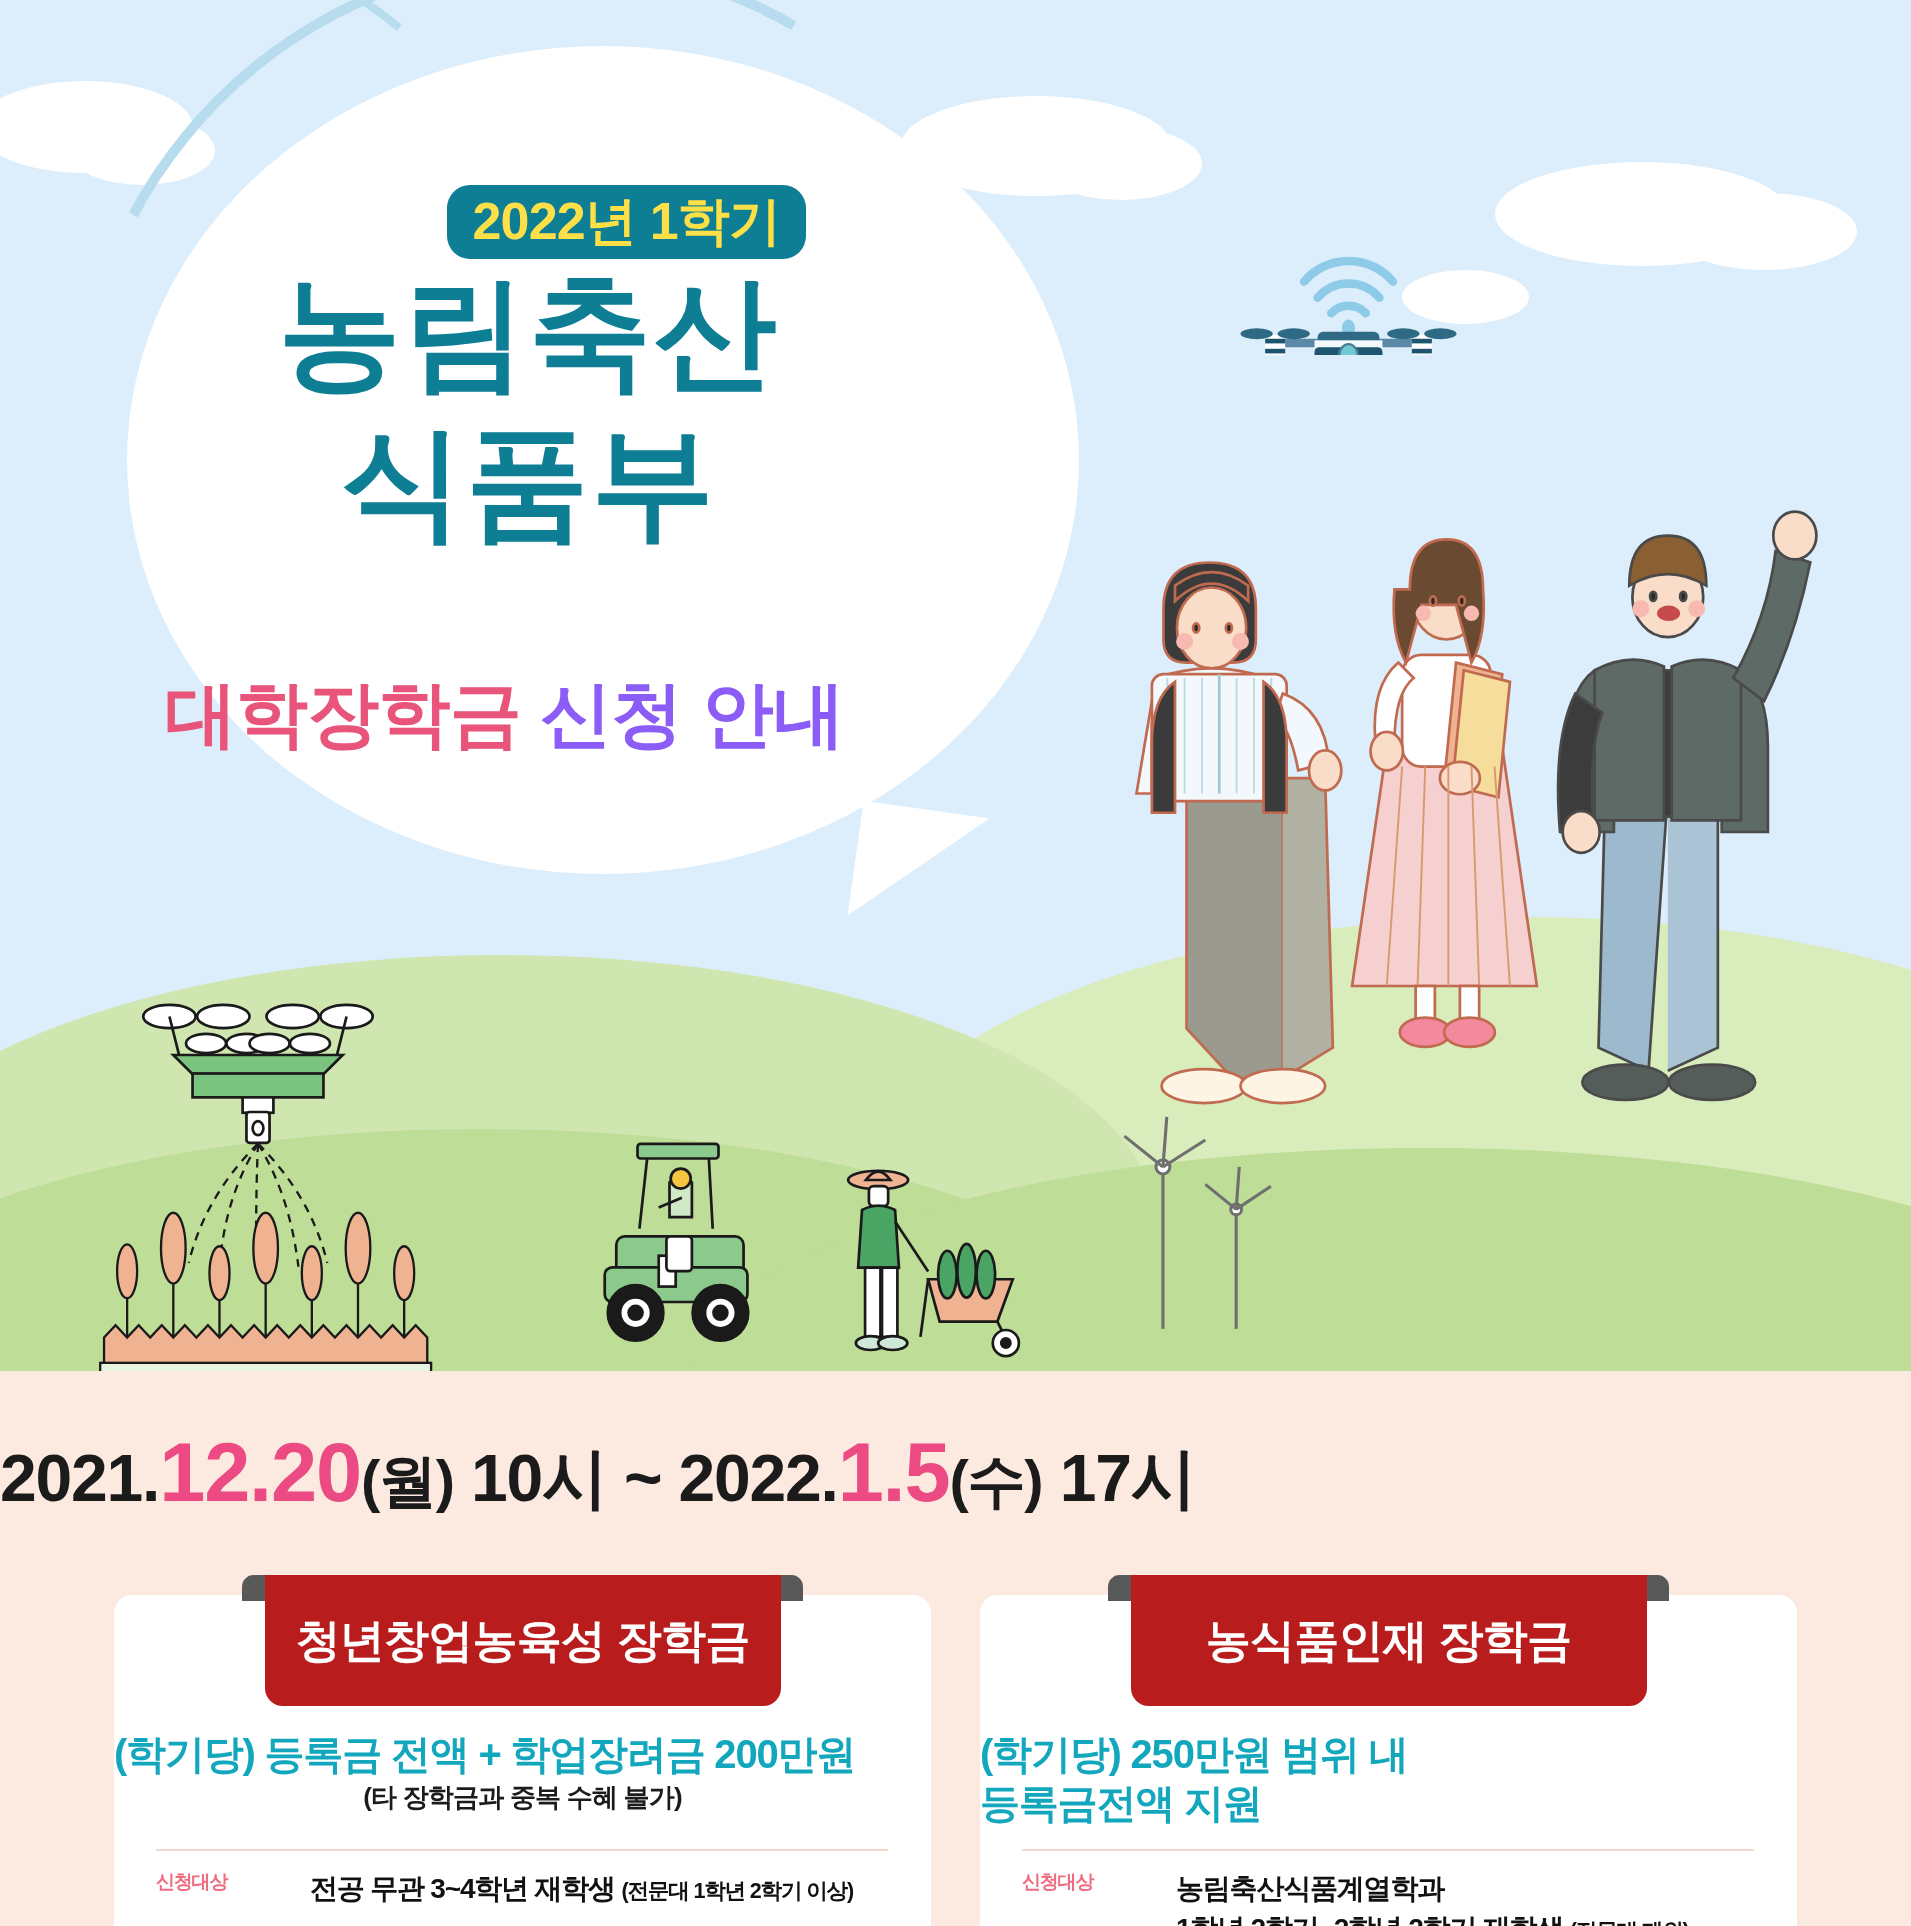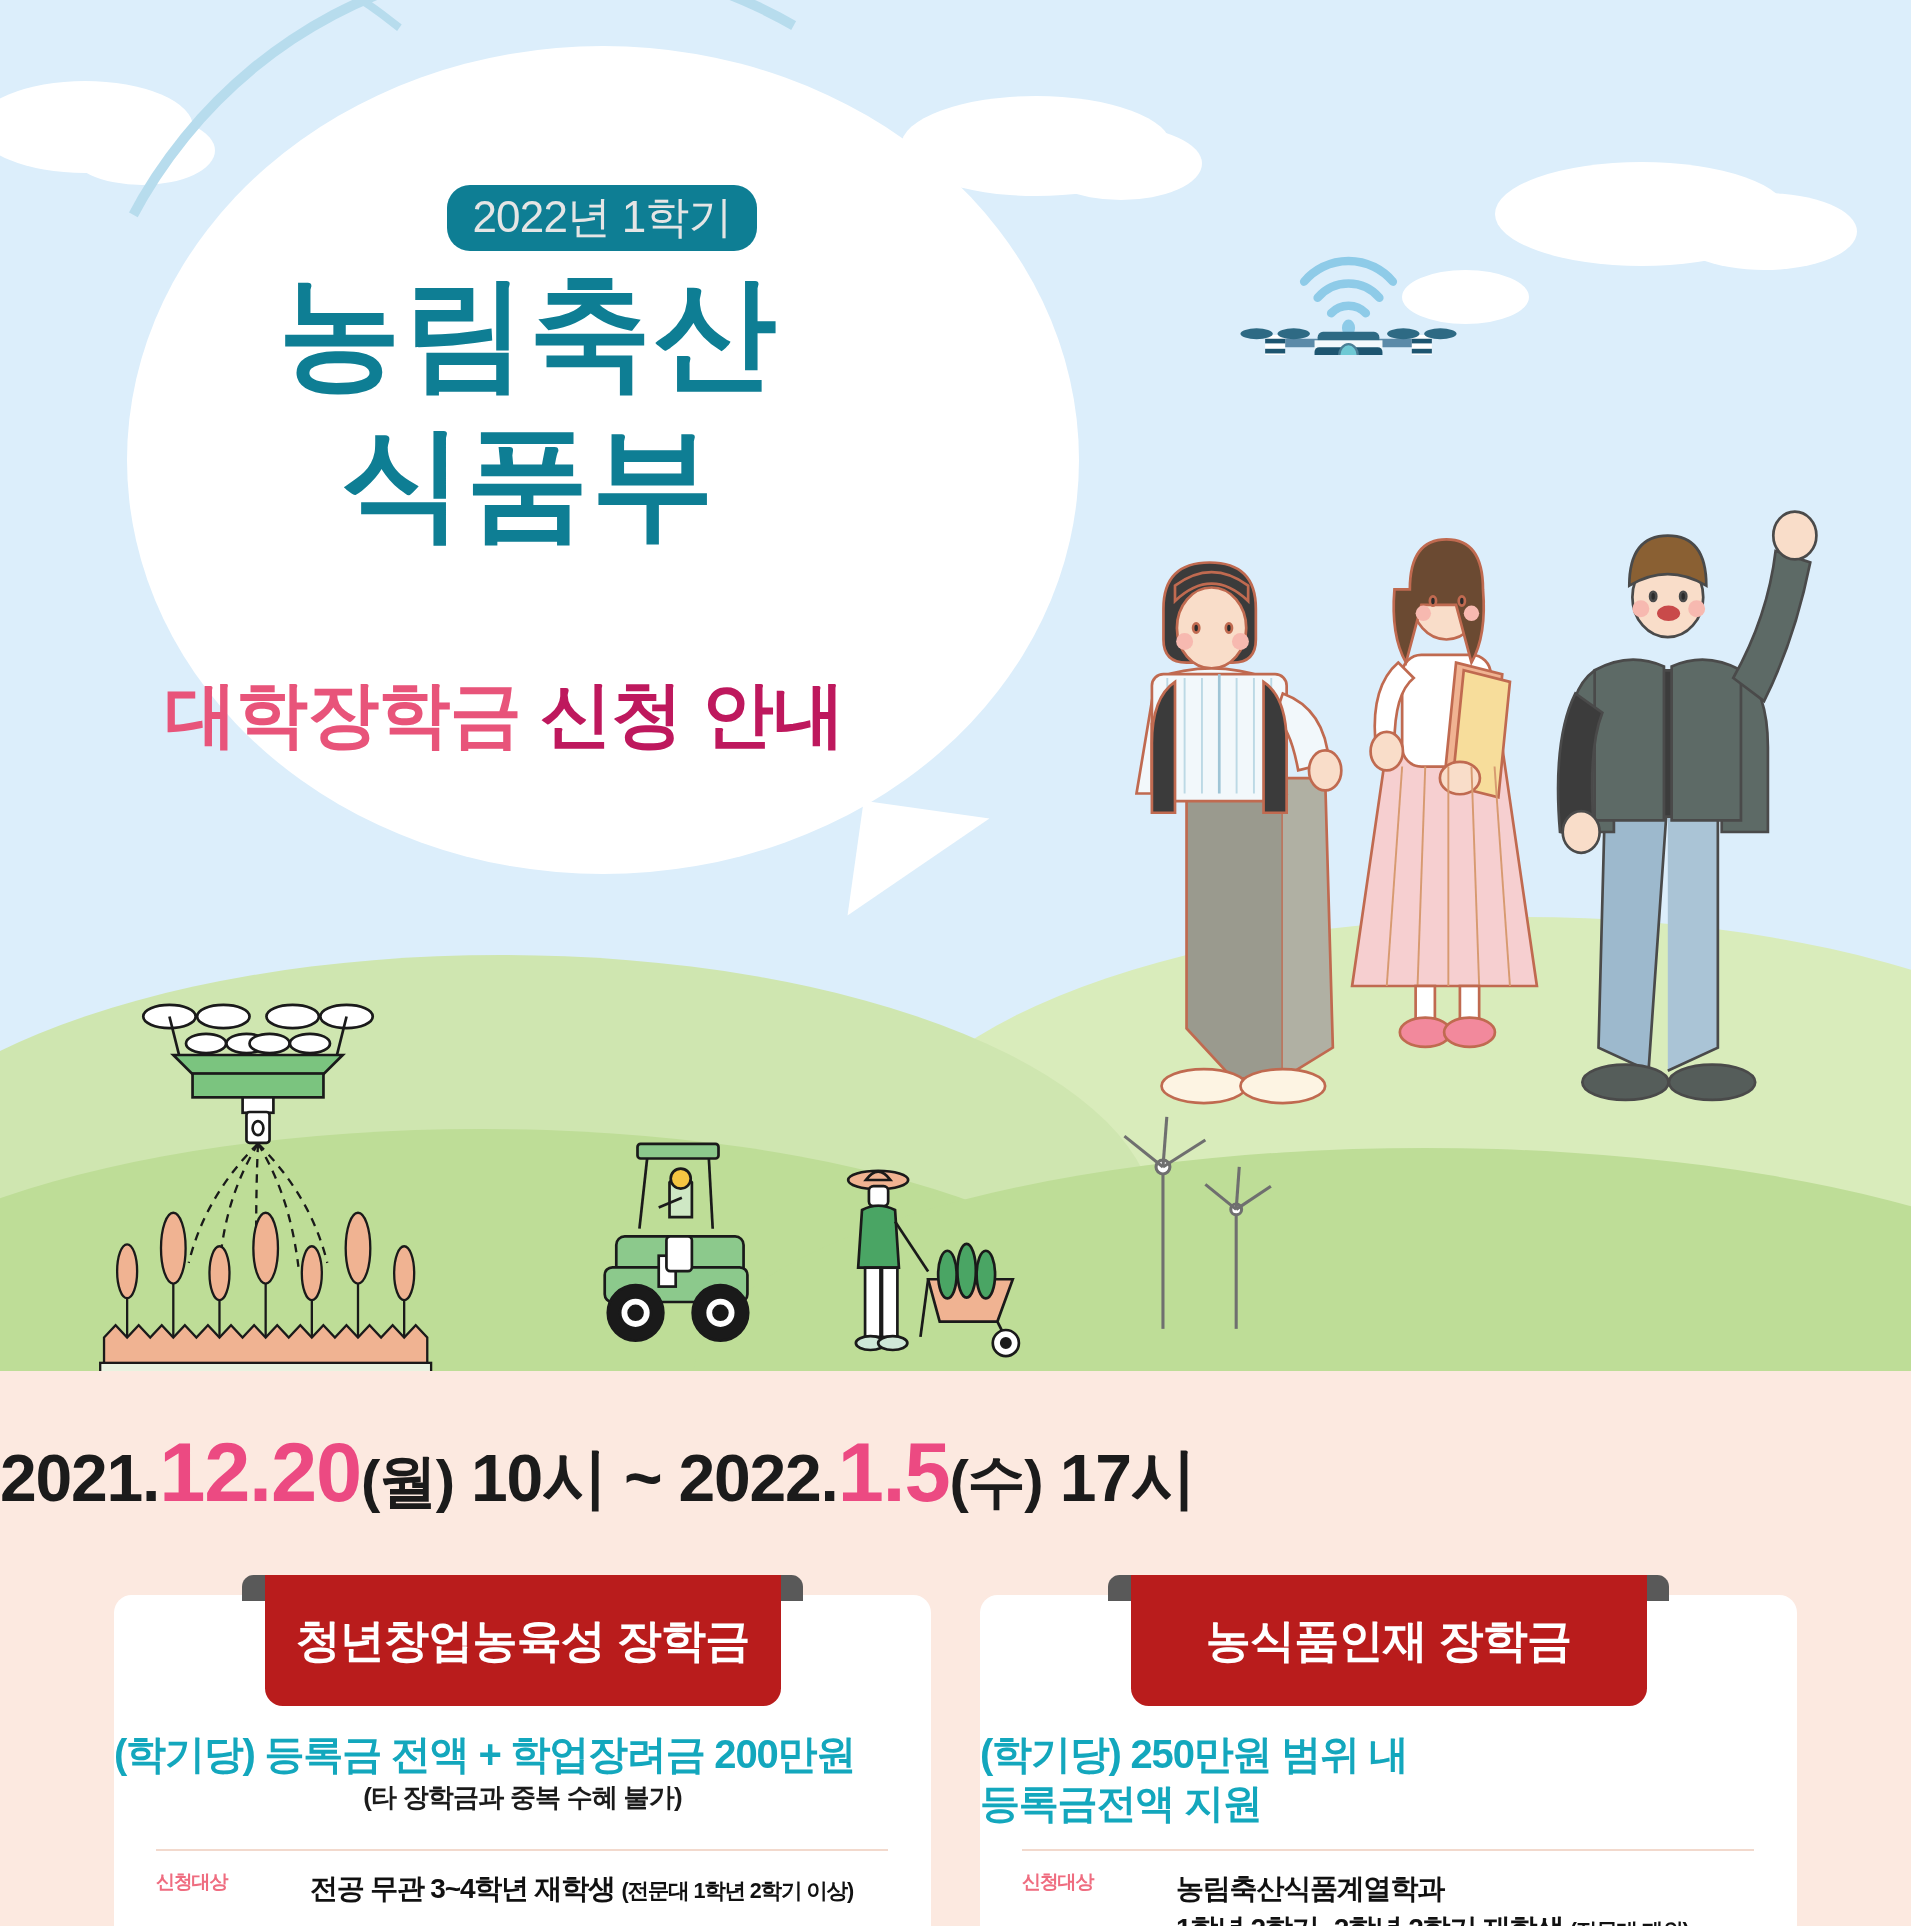--- a/index.html
+++ b/index.html
@@ -67,41 +67,41 @@
     border-radius:50% 50% 0 0;
   }
   .hill.green-front2{
     left:693px;top:1148px;width:1464px;height:462px;background:#bedd97;
     border-radius:50% 50% 0 0;
   }
 
   
   .badge-term{
     position:absolute;left:447px;top:185px;
-    background:#0e7e94;color:#e5e5e5;
+    background:#0e7e94;color:#fde047;
     border-radius:23px;
     padding:10px 25.4px 12.3px;
-    font-size:44px;font-weight:400;letter-spacing:-0.8px;
+    font-size:52px;font-weight:700;letter-spacing:-0.8px;
     line-height:1;
     white-space:nowrap;
   }
   .title1{
     position:absolute;left:0;top:258px;width:1009px;
     text-align:center;
     color:#0e7e94;font-size:123px;font-weight:800;
     letter-spacing:2.3px;line-height:1.22;margin-left:24px;
   }
   .title-sub{
     position:absolute;left:0;top:678px;width:1009px;
     text-align:center;
     font-size:72px;font-weight:800;letter-spacing:-0.8px;line-height:1;
     white-space:nowrap;
   }
   .title-sub .pink{color:#e8547a;}
-  .title-sub .teal{color:#be185d;}
+  .title-sub .teal{color:#8b5cf6;}
 
   
   .date-line{
     position:absolute;left:0;top:1425px;width:1911px;
     font-size:66px;font-weight:800;color:#1b1b1b;
     letter-spacing:-1.2px;white-space:nowrap;
   }
   .date-line .big{
     color:#ec4a82;font-size:83px;
   }

